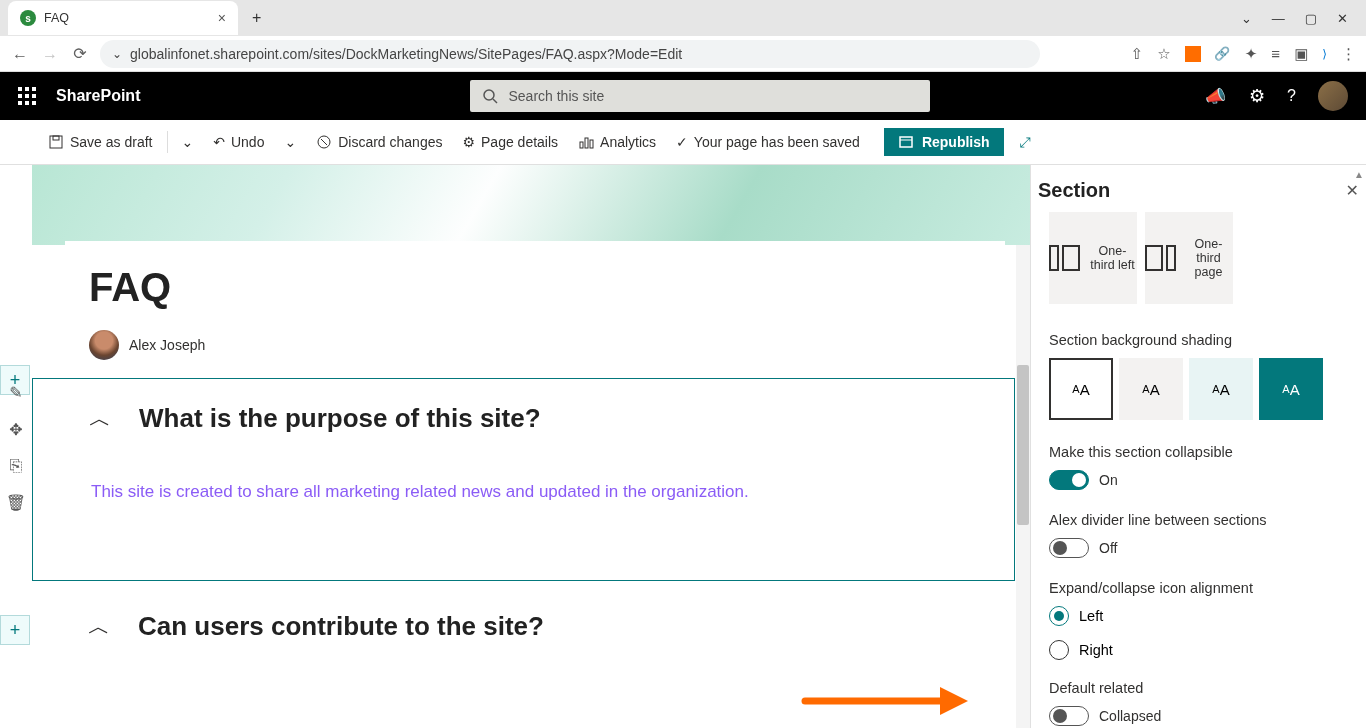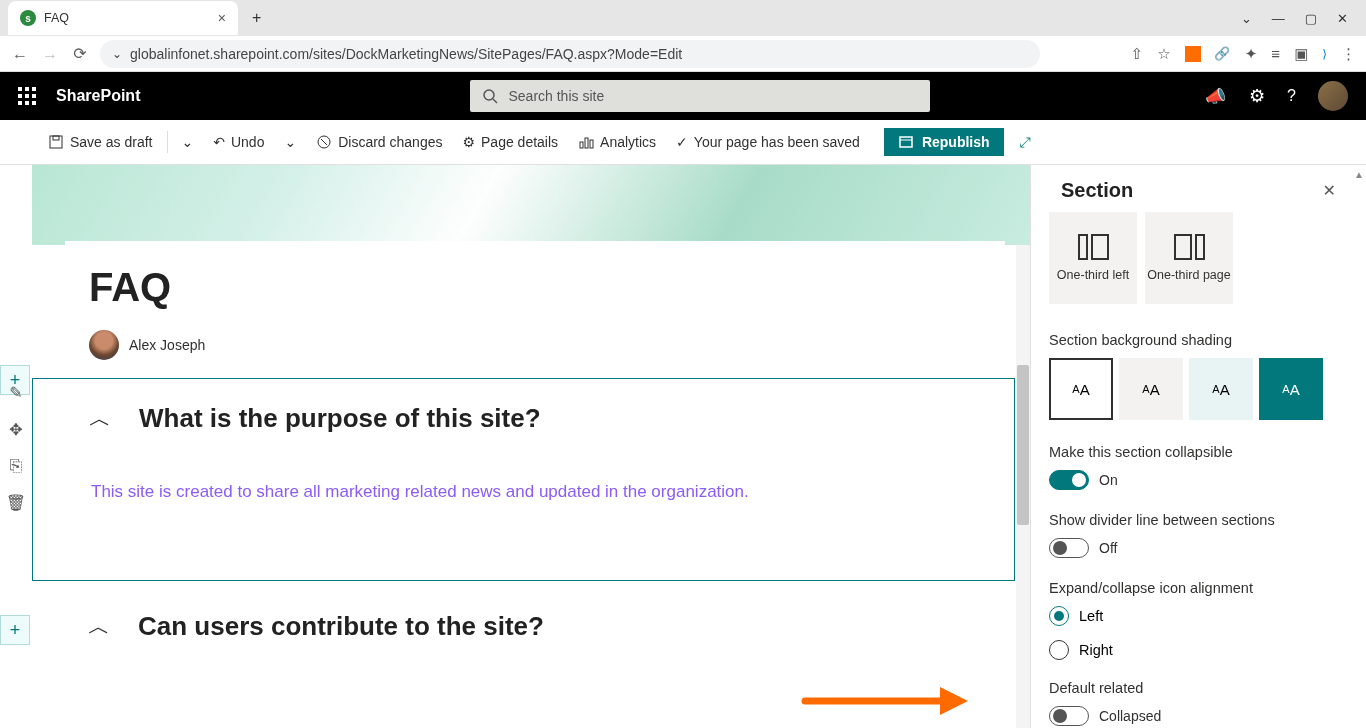--- a/index.html
+++ b/index.html
@@ -57,26 +57,26 @@
 .acc-body { padding: 42px 58px 60px 58px; font-size:17px; color:#8b5cf6;}
 
 .section-box2 { margin-left:32px; margin-right:15px; padding: 18px 0;}
 .add-btn { position:absolute; left:0; width:30px; height:30px; border:1px solid rgba(3,120,124,0.25); background:#eefbfb; color:#03787c; font-size:18px; display:flex; align-items:center; justify-content:center;}
 
 .side-tools { position:absolute; left:0; top: 218px; width:32px; display:flex; flex-direction:column; gap:18px; align-items:center; color:#555;}
 .side-tools div { font-size:16px;}
 
 .scroll-track { position:absolute; right:0; top:80px; bottom:0; width:14px; background:#f4f4f4;}
 .scroll-thumb { position:absolute; right:1px; top:120px; width:12px; height:160px; background:#c4c4c4; border-radius:2px;}
-.pp-header { display:flex; align-items:center; justify-content:space-between; padding: 14px 30px 10px;}
+.pp-header { display:flex; align-items:center; justify-content:space-between; padding: 14px 7px 10px;}
 .pp-title { font-size:20px; font-weight:600; color:#222;}
 .pp-close { font-size:16px; color:#555;}
 .pp-body { padding: 0 18px 20px;}
 .layout-opts { display:flex; gap:8px; margin-bottom:28px;}
-.layout-card { width:88px; height:92px; background:#f3f2f1; display:flex; flex-direction:column; align-items:center; justify-content:center; gap:8px; color:#333; font-size:12.5px; text-align:center;}
+.layout-card { width:88px; height:92px; background:#f3f2f1; display:flex; flex-direction:row; align-items:center; justify-content:center; gap:8px; color:#333; font-size:12.5px; text-align:center;}
 .lay-ic { display:flex; gap:3px;}
 .lay-ic span { border:2px solid #323130; height:26px;}
 .pp-label { font-size:14.5px; color:#323130; margin-bottom:10px; font-weight:400;}
 .shade-row { display:flex; gap:6px; margin-bottom:24px;}
 .shade { width:64px; height:62px; display:flex; align-items:center; justify-content:center; font-size:16px; position:relative;}
 .shade.sel { border:2px solid #323130;}
 .toggle-row { display:flex; align-items:center; gap:10px; margin-bottom:22px;}
 .toggle { width:40px; height:20px; border-radius:10px; position:relative; border:1px solid #555;}
 .toggle.on { background:#03787c; border-color:#03787c;}
 .toggle-knob { width:14px; height:14px; border-radius:50%; background:#555; position:absolute; top:2px; left:3px;}
@@ -298,21 +298,21 @@
       </div>
 
       <div class="pp-label">Make this section collapsible</div>
       <div class="toggle-row">
         <div class="toggle on">
             <div class="toggle-knob"></div>
           </div>
         <span class="toggle-lbl">On</span>
       </div>
 
-      <div class="pp-label">Show divider line between sections</div>
+      <div class="pp-label">Alex divider line between sections</div>
       <div class="toggle-row">
         <div class="toggle">
             <div class="toggle-knob"></div>
           </div>
         <span class="toggle-lbl">Off</span>
       </div>
 
       <div class="pp-label">Expand/collapse icon alignment</div>
       <div class="radio-row">
         <div class="radio on"></div>

